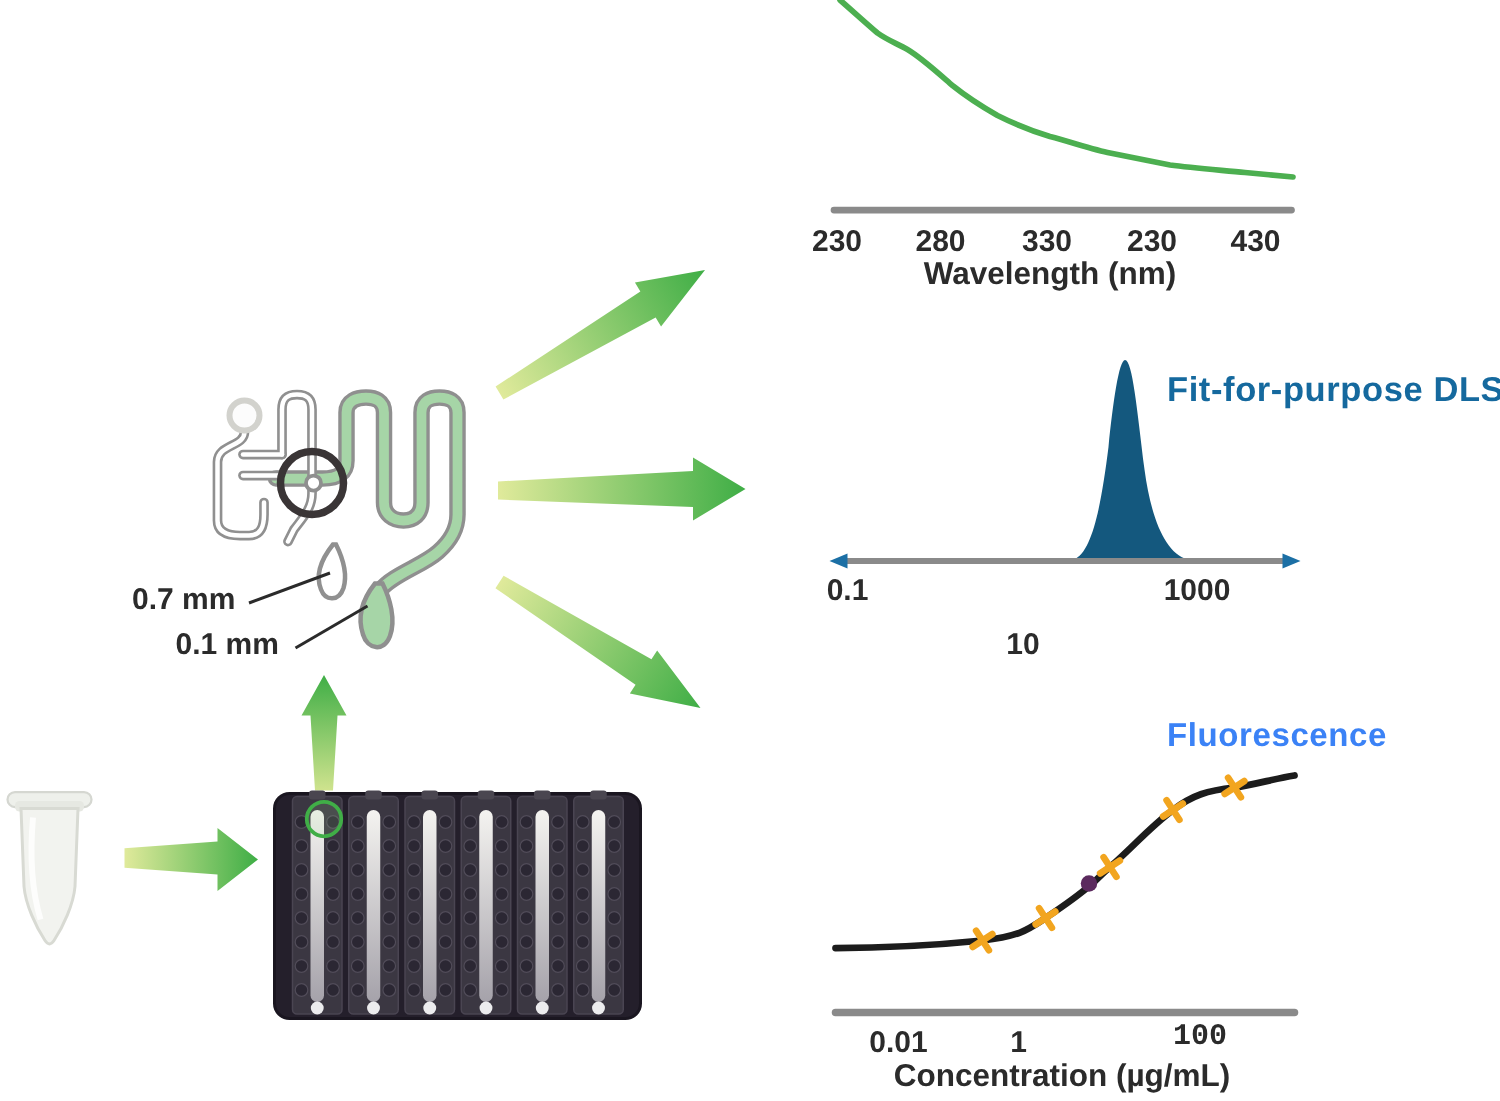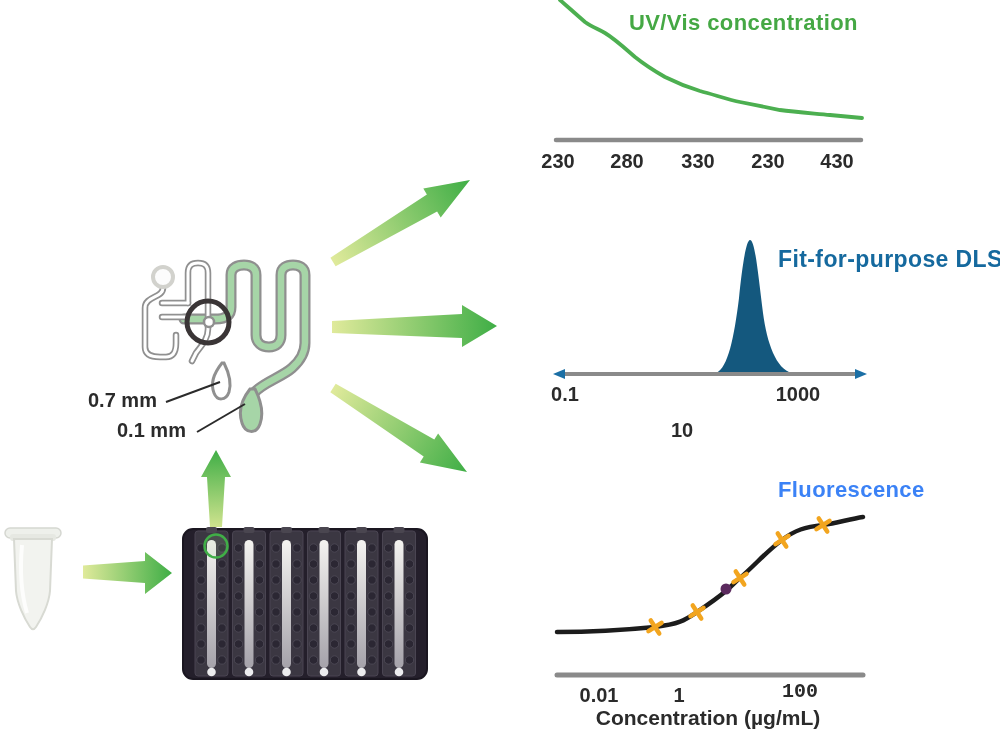--- a/index.html
+++ b/index.html
@@ -140,26 +140,26 @@
         <circle cx="180.5" cy="151" r="4.3"></circle>
         <circle cx="218" cy="151" r="4.3"></circle>
     </g>
     <circle cx="35" cy="25" r="11.5" fill="rgba(160,212,150,0.15)" stroke="#40ae47" stroke-width="2.5"></circle>
   </svg>
 
   <svg class="abs" style="left:540px;top:0;" width="330" height="150" viewBox="0 0 330 150">
     <path fill="none" stroke="#4caf50" stroke-width="3.8" stroke-linecap="round" d="M20,0 C28,7 38,16 45,22 C52,27 58,29 65,33 C75,39 88,51 95,57 C105,65 118,73 125,77 C135,82 150,88 160,91 C175,95 190,100 200,102 C215,105 230,108 240,110 C255,112 275,113.5 290,115 C300,116 312,117 322,118"></path>
     <line x1="16" y1="140" x2="321" y2="140" stroke="#8a8a8a" stroke-width="4.5" stroke-linecap="round"></line>
   </svg>
-  <div class="txt charttitle uv-title" style="left:629px;top:10px;">UV/Vis concentration</div>
   <span class="txt tick ctr" style="left:558px;top:150px;">230</span>
   <span class="txt tick ctr" style="left:627px;top:150px;">280</span>
   <span class="txt tick ctr" style="left:698px;top:150px;">330</span>
   <span class="txt tick ctr" style="left:768px;top:150px;">230</span>
   <span class="txt tick ctr" style="left:837px;top:150px;">430</span>
+  <div class="txt axislabel ctr" style="left:700px;top:171px;">Wavelength (nm)</div>
 
   <svg class="abs" style="left:550px;top:228px;" width="320" height="152" viewBox="0 0 320 152">
     <path fill="#14587e" d="M166,145 C178,140 184,110 189,70 C192,40 196,12 200,12 C205,12 208,45 213,85 C217,115 226,141 242,145 Z"></path>
     <line x1="10" y1="146" x2="310" y2="146" stroke="#8a8a8a" stroke-width="4" stroke-linecap="round"></line>
     <path fill="#1b6fa5" d="M15,141 L3,146 L15,151 Z"></path>
     <path fill="#1b6fa5" d="M305,141 L317,146 L305,151 Z"></path>
   </svg>
   <div class="txt charttitle dls-title" style="left:778px;top:246px;">Fit-for-purpose DLS</div>
   <span class="txt tick ctr" style="left:565px;top:383px;">0.1</span>
   <span class="txt tick ctr" style="left:682px;top:383px;margin-top:36px;">10</span>

